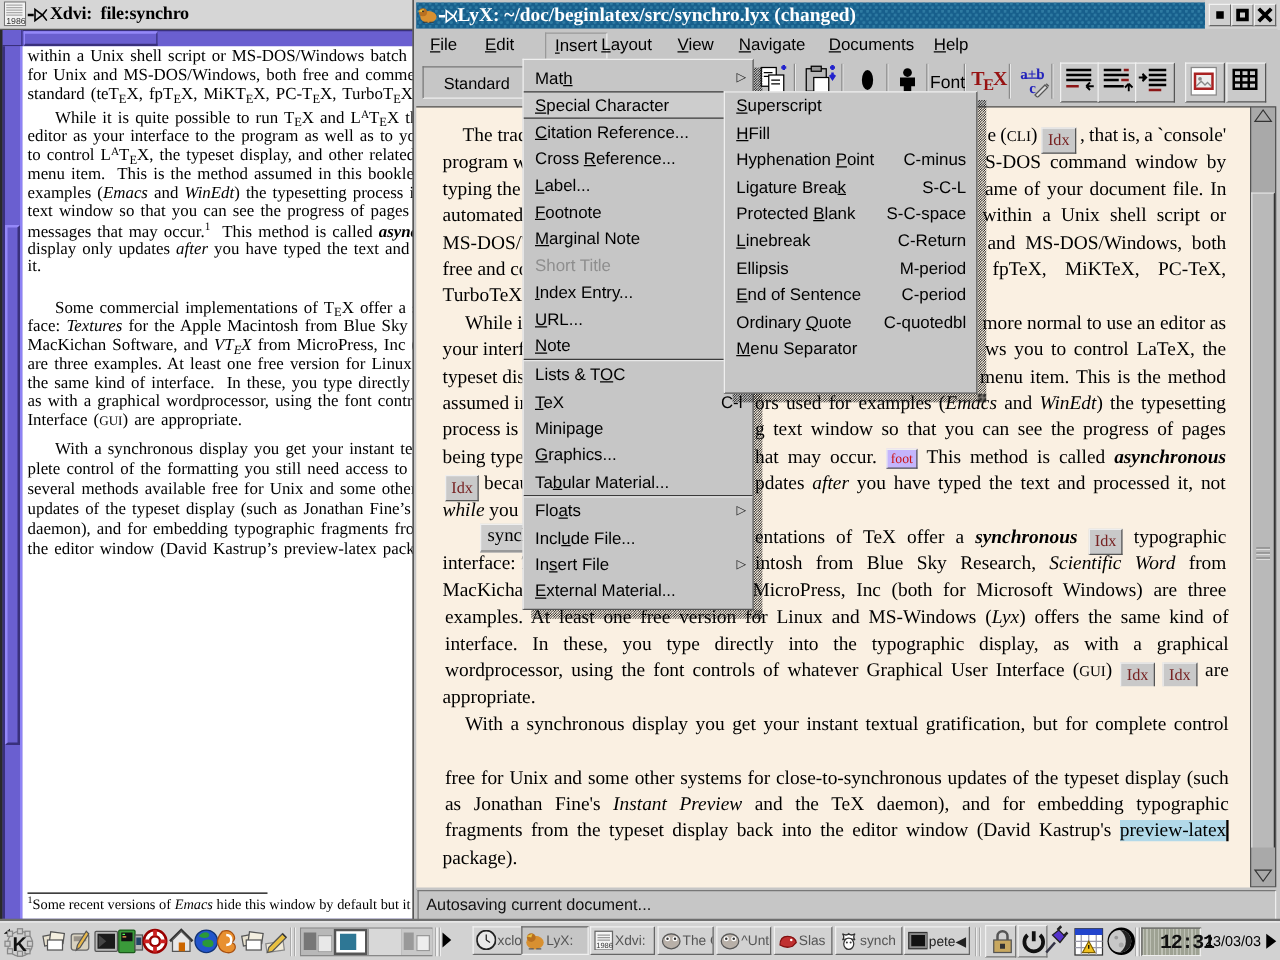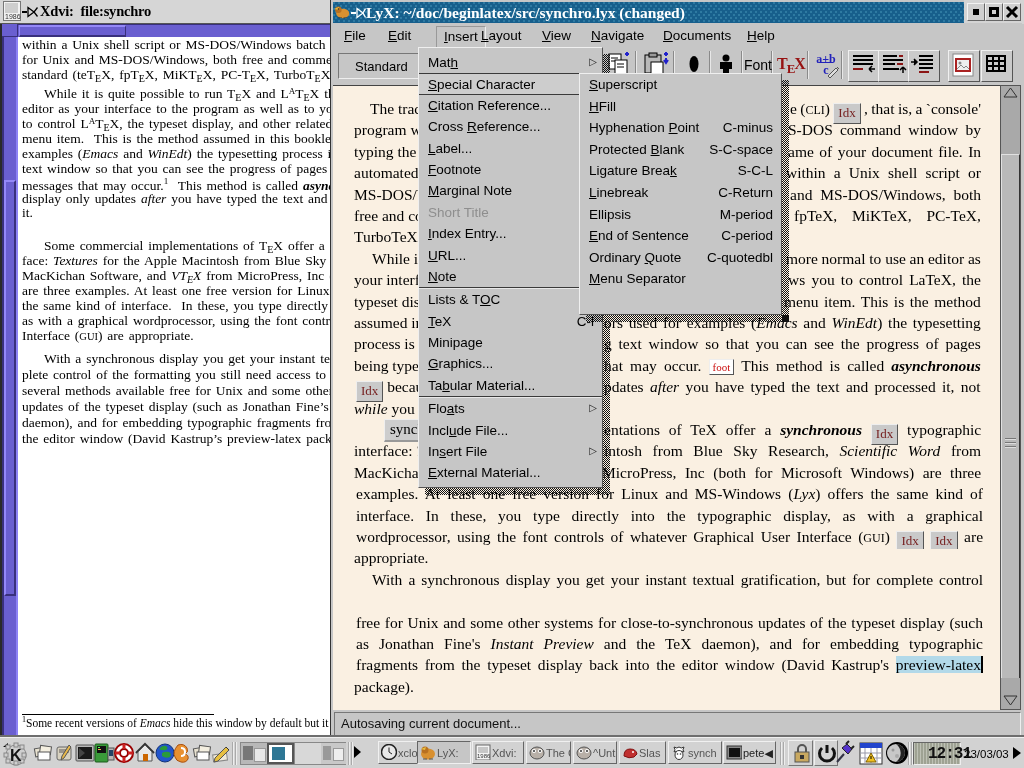--- a/index.html
+++ b/index.html
@@ -61,21 +61,21 @@
 #lyx-status .f{position:absolute;left:1px;top:2px;right:1px;height:21px;
  border-top:1px solid #777;border-left:1px solid #777;border-right:1px solid #eee;border-bottom:1px solid #eee;
  font:13px "Liberation Sans",sans-serif;padding:3px 0 0 6px;color:#111;}
 
 .dl{position:absolute;font:15.5px "Liberation Serif",serif;color:#000;white-space:nowrap;}
 .dj{position:absolute;left:23px;width:627px;font:15.5px "Liberation Serif",serif;color:#000;
  text-align:justify;text-align-last:justify;height:21px;overflow:hidden;}
 .idx{display:inline-block;background:#c9c9c9;color:#722;font:13px "Liberation Serif",serif;
  padding:1px 4px 2px 4px;border-top:1px solid #eee;border-left:1px solid #eee;border-right:1px solid #555;border-bottom:1px solid #555;
  vertical-align:-3px;}
-.foot{display:inline-block;background:#ffffff;color:#c11;font:11px "Liberation Serif",serif;
+.foot{display:inline-block;background:#c4b5fd;color:#c11;font:11px "Liberation Serif",serif;
  padding:1px 3px;border-top:1px solid #eee;border-left:1px solid #eee;border-right:1px solid #555;border-bottom:1px solid #555;
  vertical-align:0px;}
 .sel{background:#b2d9e9;}
 .te{font-size:10px;vertical-align:-3px;}
 .la{font-size:9px;vertical-align:4px;}
 .synchbox{display:inline-block;background:#cdcdcd;color:#000;font:15px "Liberation Serif",serif;
  padding:1px 5px 2px 5px;border-top:1px solid #eee;border-left:1px solid #eee;border-right:1px solid #555;border-bottom:2px solid #999;}
 
 .popup{position:absolute;background:#c6c6c6;
  border-top:1px solid #efefef;border-left:1px solid #efefef;border-right:1px solid #555;border-bottom:1px solid #555;
@@ -373,22 +373,22 @@
   <div class="mi">Incl<u>u</u>de File...</div>
   <div class="mi">In<u>s</u>ert File<span class="arr">▷</span></div>
   <div class="mi"><u>E</u>xternal Material...</div>
 </div>
 <div class="checker abs" style="left:586px;top:315px;width:203px;height:7px;"></div>
 <div class="checker abs" style="left:782px;top:80px;width:7px;height:242px;"></div>
 <div id="menu-sub" class="popup" style="left:579px;top:73px;width:203px;height:242px;padding-top:0px;">
   <div class="mi"><u>S</u>uperscript</div>
   <div class="mi"><u>H</u>Fill</div>
   <div class="mi">Hyphenation <u>P</u>oint<span class="sc2">C-minus</span></div>
+  <div class="mi">Ligature Brea<u>k</u><span class="sc2">S-C-L</span></div>
   <div class="mi">Protected <u>B</u>lank<span class="sc2">S-C-space</span></div>
-  <div class="mi">Ligature Brea<u>k</u><span class="sc2">S-C-L</span></div>
   <div class="mi"><u>L</u>inebreak<span class="sc2">C-Return</span></div>
   <div class="mi">Ellipsis<span class="sc2">M-period</span></div>
   <div class="mi"><u>E</u>nd of Sentence<span class="sc2">C-period</span></div>
   <div class="mi">Ordinary <u>Q</u>uote<span class="sc2">C-quotedbl</span></div>
   <div class="mi"><u>M</u>enu Separator</div>
 </div>
 
 <div id="tbline"></div>
 <div id="taskbar">
   <div class="tico" style="left:2px;top:3px;width:26px;height:26px;"><svg width="26" height="26">

